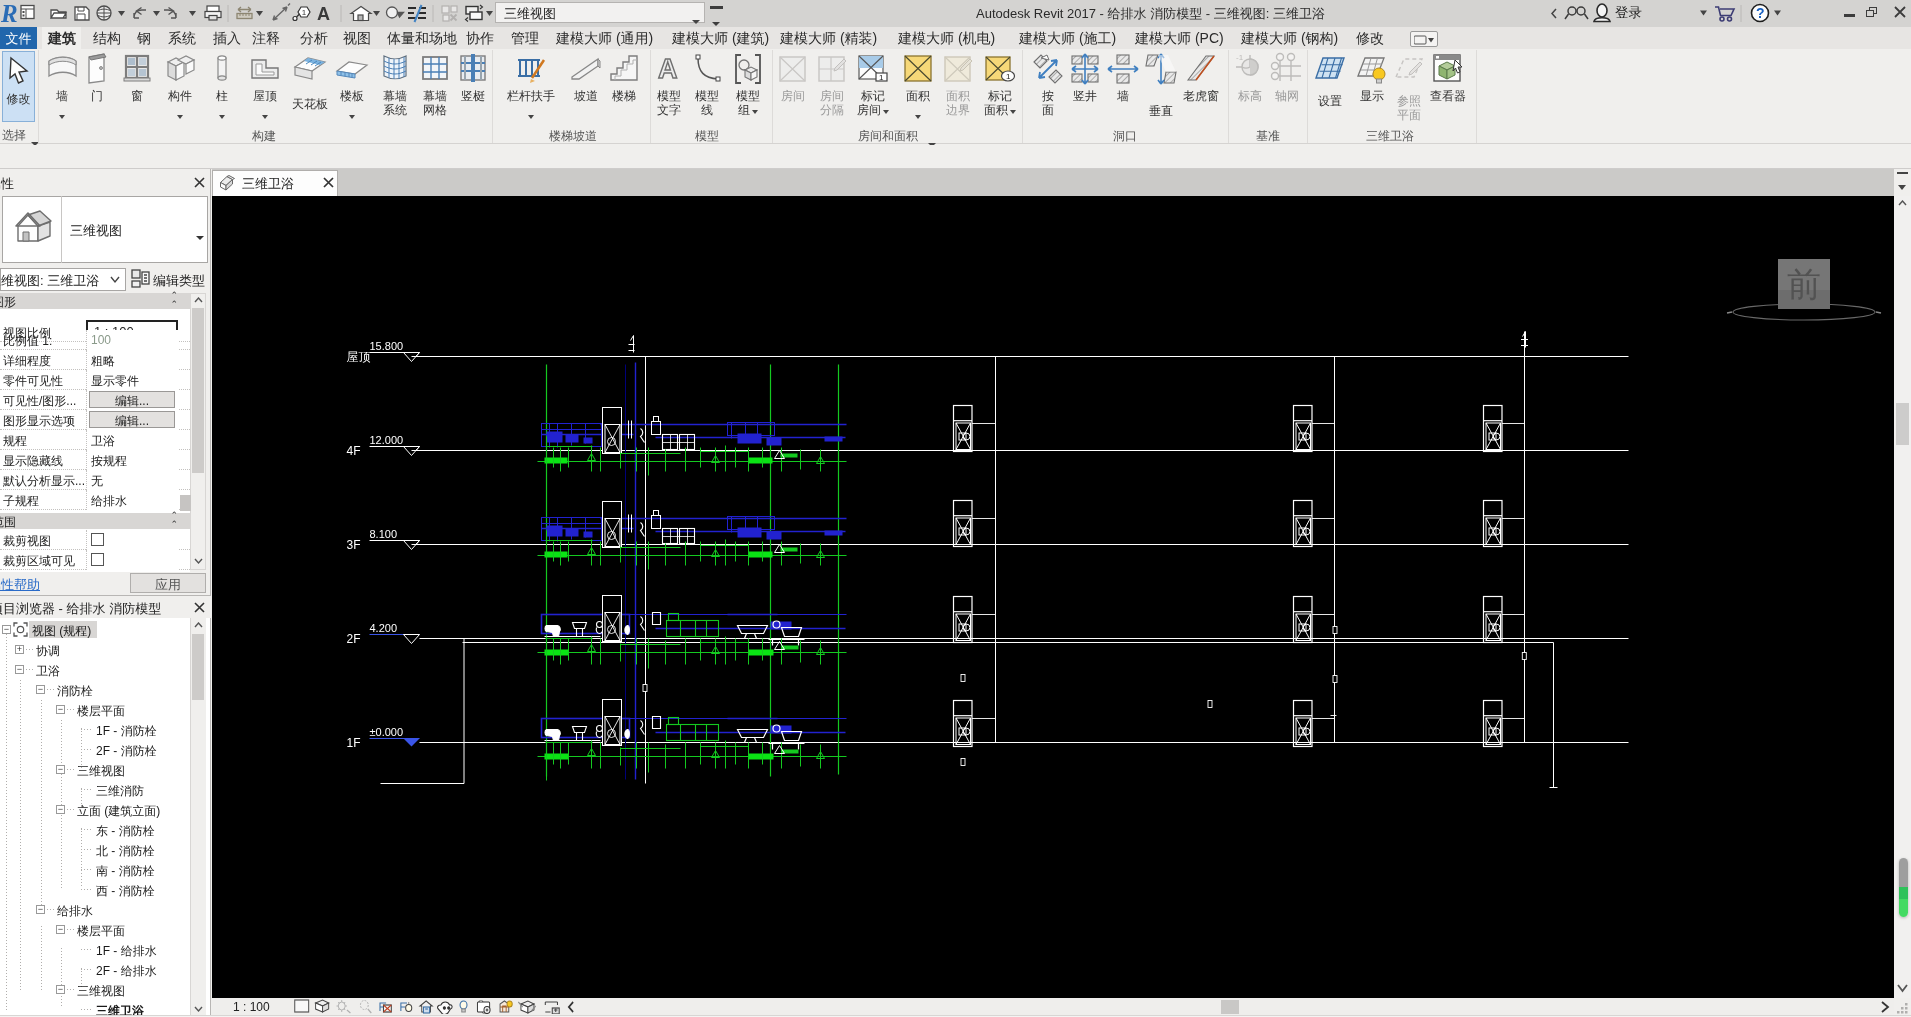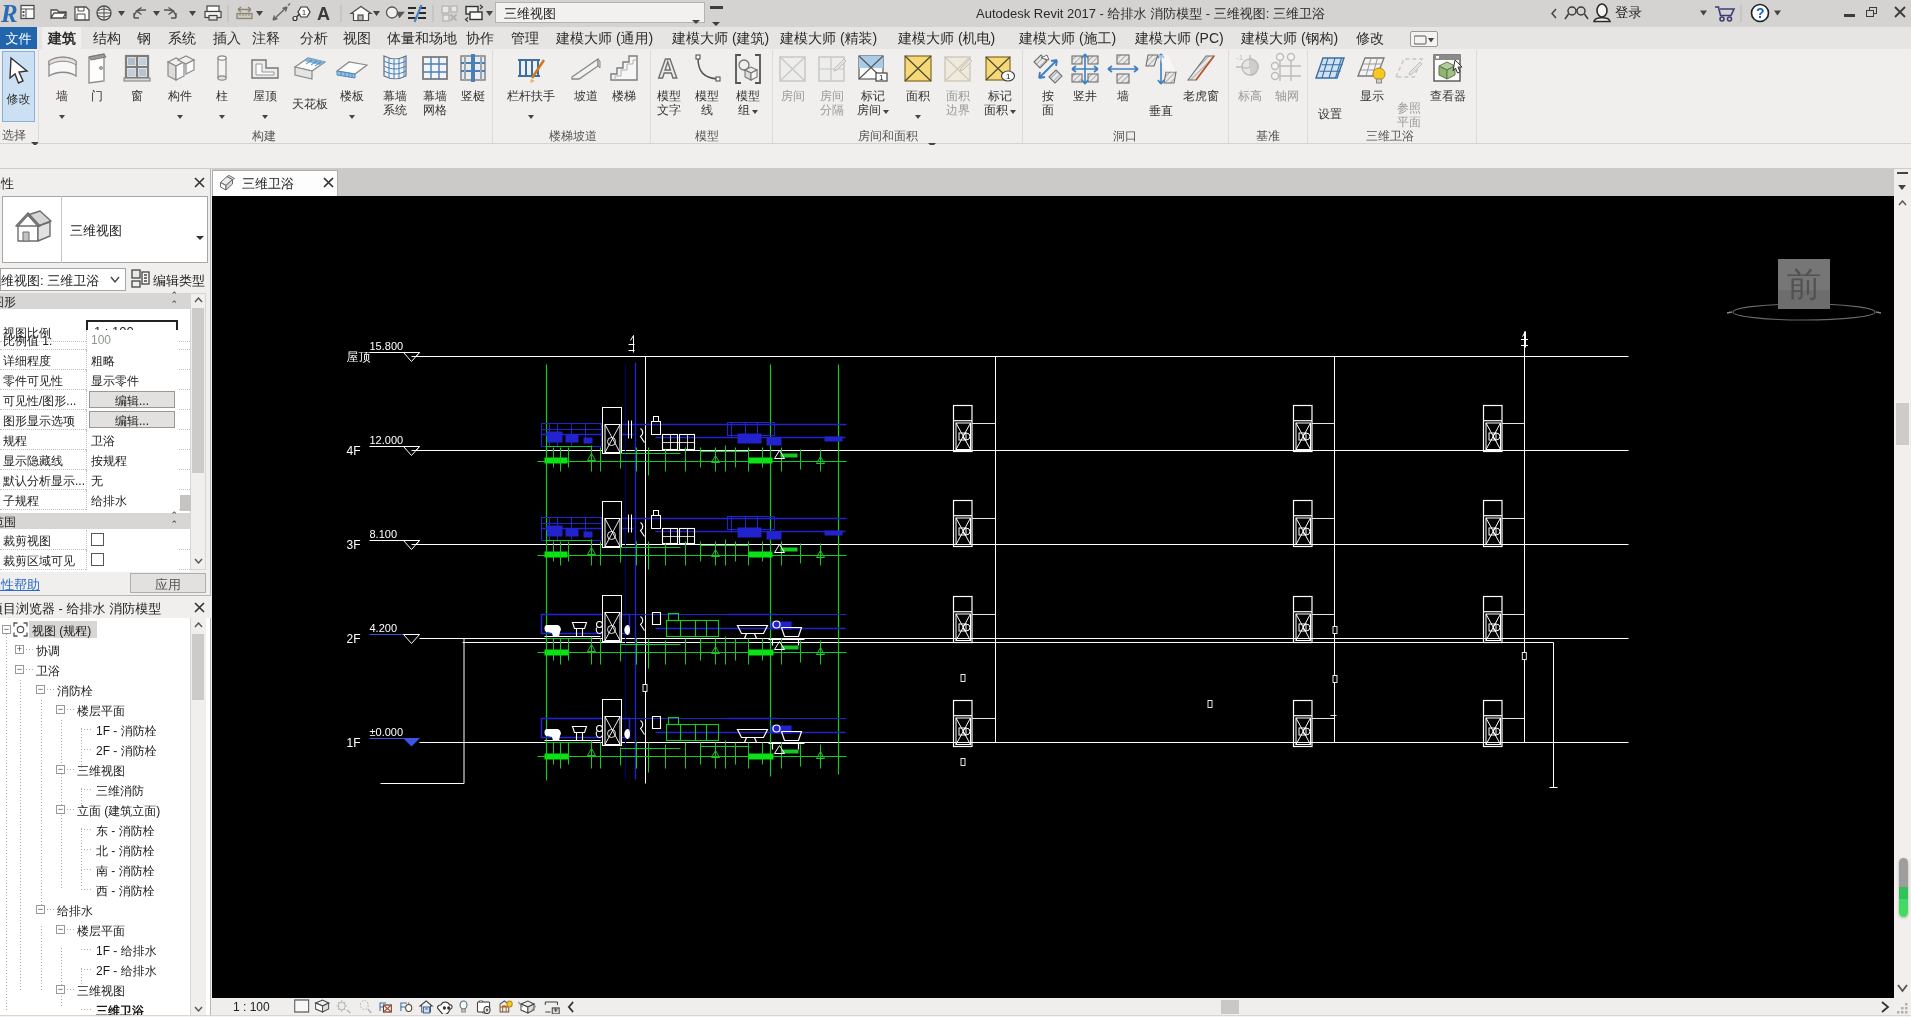--- a/index.html
+++ b/index.html
@@ -538,41 +538,41 @@
     </div>
 <div class="abs glbl" style="left:1256px;top:128px">基准</div>
 <div class="abs" style="left:1307px;top:50px;width:1px;height:93px;background:#dddbd9"></div>
 <div class="abs" style="left:1308px;top:51px;width:44px">
       <div style="margin:1px auto 0;width:34px;height:34px">
         <svg width="34" height="34" viewBox="0 0 34 34">
           <polygon points="3,26 10,6 31,6 24,26" fill="#cfe2f2" stroke="#3a6ea5" stroke-width="1.4"></polygon>
           <path d="M8.7 12.7 h21 M6.5 19.3 h21 M15 6 L9 26 M22 6 L16 26 M28.5 6 L22.5 26" stroke="#3a6ea5" stroke-width="1.1"></path>
         </svg>
       </div>
-      <div class="rlbl" style="margin-top:21px">设置</div>
+      <div class="rlbl" style="margin-top:8px">设置</div>
     </div>
 <div class="abs" style="left:1350px;top:51px;width:44px">
       <div style="margin:1px auto 0;width:34px;height:34px">
         <svg width="34" height="34" viewBox="0 0 34 34">
           <polygon points="3,24 10,6 29,6 22,24" fill="#f4f4f4" stroke="#777" stroke-width="1.3"></polygon>
           <path d="M8 12 h19 M6 18 h19 M16 6 L11 24 M22.5 6 L17.5 24" stroke="#999" stroke-width="1"></path>
           <circle cx="24" cy="22" r="6" fill="#f8c820" stroke="#b08820" stroke-width="1"></circle>
           <rect x="21.5" y="27" width="5" height="4" fill="#cfcfcf" stroke="#888" stroke-width="1"></rect>
         </svg>
       </div>
       <div class="rlbl" style="margin-top:3px">显示</div>
     </div>
 <div class="abs" style="left:1387px;top:51px;width:44px">
       <div style="margin:1px auto 0;width:34px;height:34px">
         <svg width="34" height="34" viewBox="0 0 34 34">
           <polygon points="4,25 12,7 30,7 22,25" fill="#efeeec" stroke="#c6c4c2" stroke-width="1.4" stroke-dasharray="4 3"></polygon>
           <path d="M18 20 L28 10 l2 2 -10 10 -3 1 z" fill="#e4e2e0" stroke="#c2c0be" stroke-width="1"></path>
         </svg>
       </div>
-      <div class="rlbl dis" style="margin-top:15px">参照<br>平面</div>
+      <div class="rlbl dis" style="margin-top:8px">参照<br>平面</div>
     </div>
 <div class="abs" style="left:1424px;top:51px;width:48px">
       <div style="margin:1px auto 0;width:34px;height:34px">
         <svg width="34" height="34" viewBox="0 0 34 34">
           <rect x="3" y="3" width="26" height="26" fill="#fdfdfd" stroke="#555" stroke-width="1.4"></rect>
           <rect x="3" y="3" width="26" height="5" fill="#8a8a8a"></rect>
           <rect x="5" y="4" width="3" height="2.5" fill="#fff"></rect>
           <g stroke="#5a7a4a" stroke-width="1">
             <polygon points="8,14 16,10 24,14 16,18" fill="#b4cc9a"></polygon>
             <polygon points="8,14 16,18 16,27 8,23" fill="#8fb570"></polygon>

